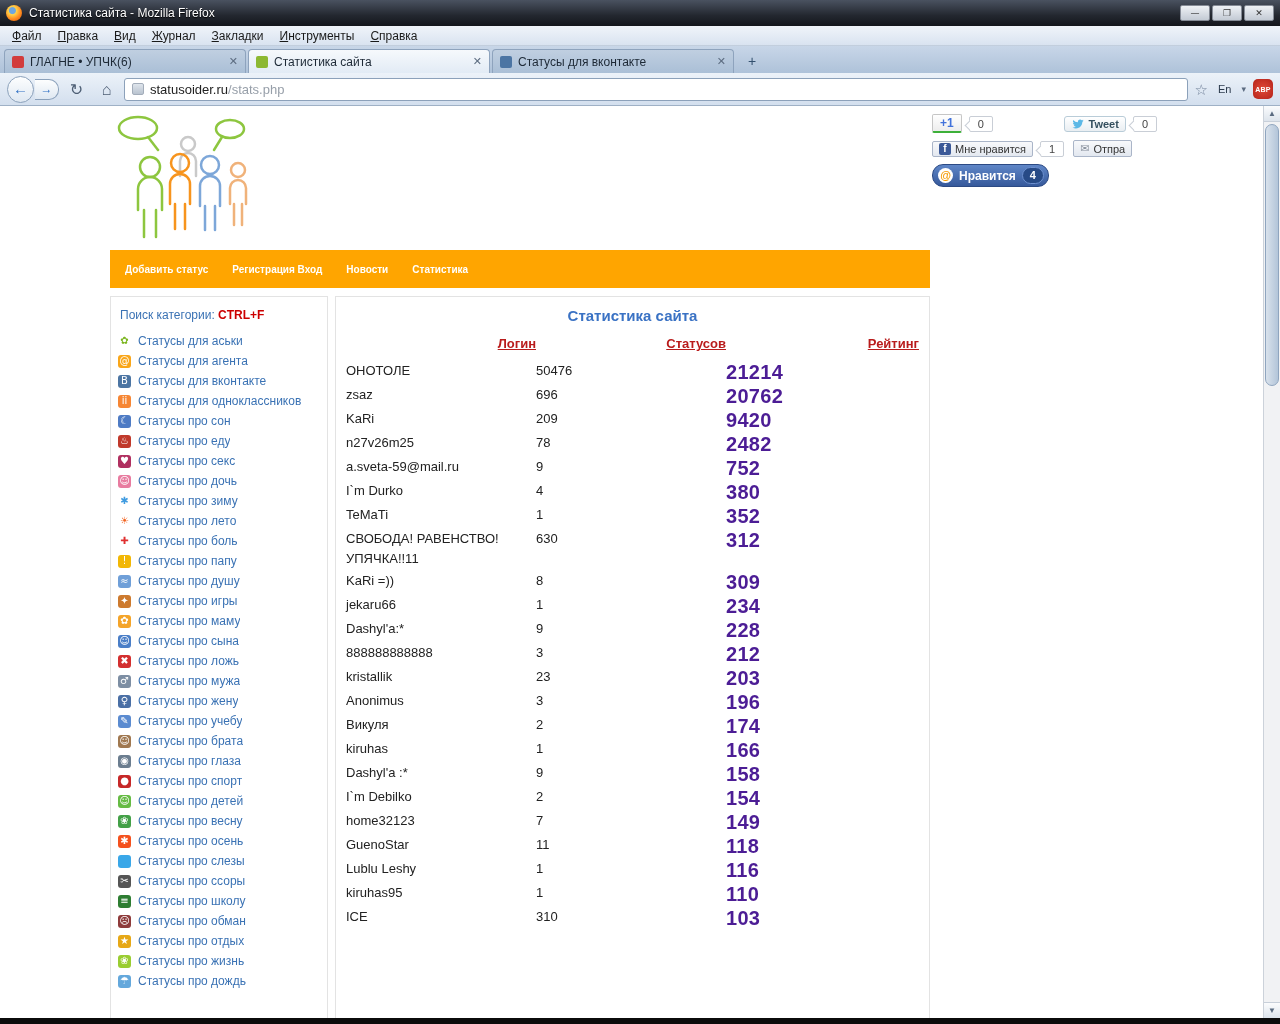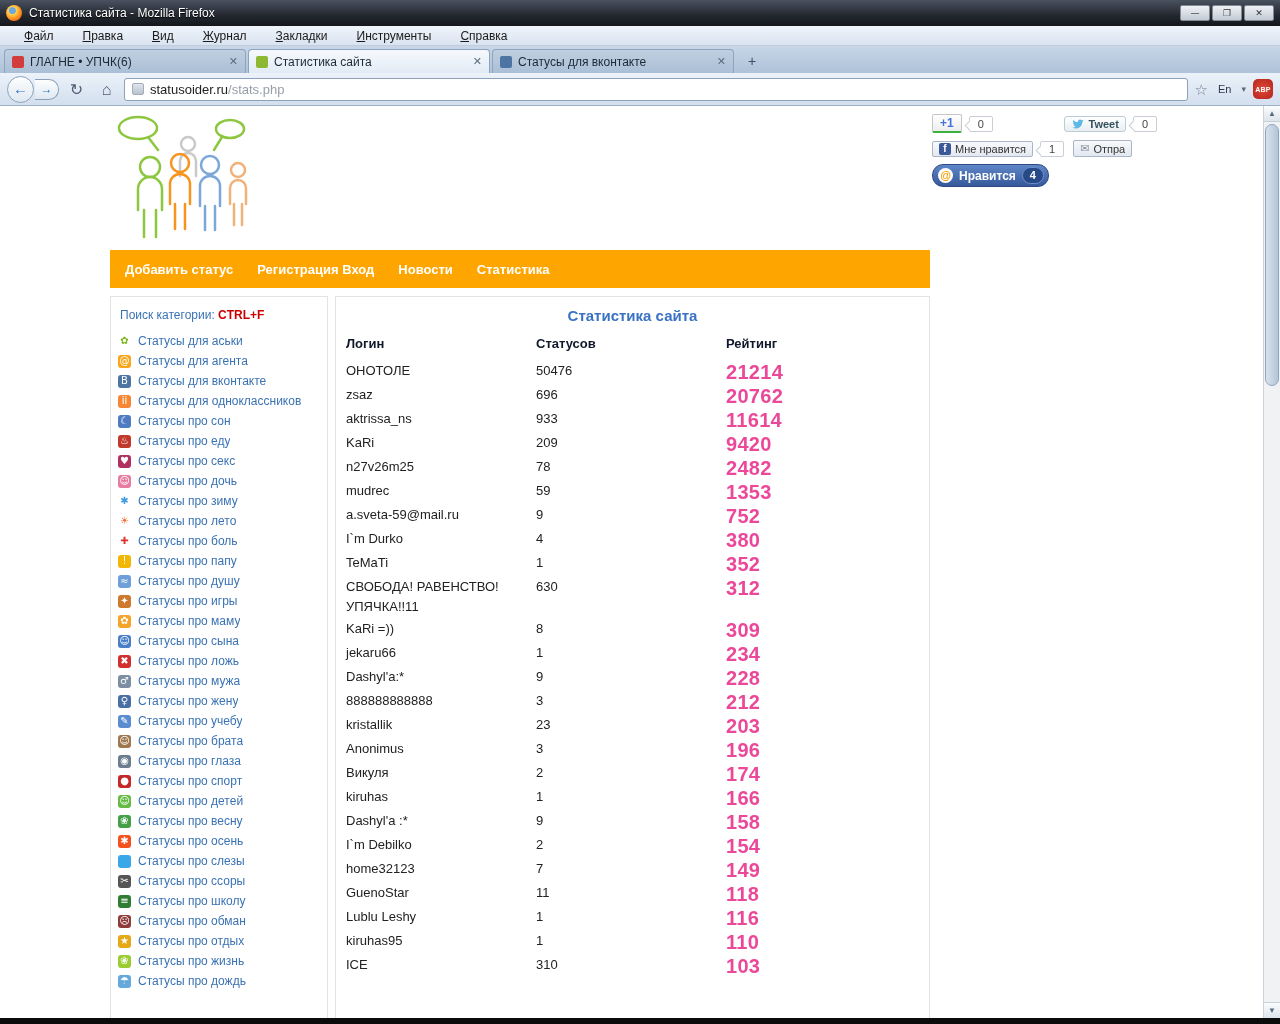--- a/index.html
+++ b/index.html
@@ -7,21 +7,21 @@
   body { font-family:"Liberation Sans", sans-serif; background:#fff; }
   .screen { position:relative; width:1280px; height:1024px; background:#fff; overflow:hidden; }
 
   
   .titlebar { height:26px; background:linear-gradient(#4a5260,#23272f 60%,#14161c); display:flex; align-items:center; padding:0 6px; color:#fff; font-size:12px; }
   .fx-icon { width:16px; height:16px; border-radius:50%; background:radial-gradient(circle at 40% 35%, #6ea6e0 0 3px, #ffd24a 4px, #ff8a1e 60%, #cf4f0a); margin-right:7px; flex:none; }
   .title-text { flex:1; text-shadow:0 1px 1px #000; white-space:nowrap; overflow:hidden; }
   .win-controls { display:flex; gap:2px; }
   .win-controls .wbtn { width:30px; height:16px; border:1px solid #858b96; border-radius:2px; background:linear-gradient(#eef1f5,#c3cad4); color:#333; font-size:9px; line-height:14px; text-align:center; font-family:"DejaVu Sans", sans-serif; cursor:default; }
 
-  .menubar { height:20px; background:linear-gradient(#f0f4fa,#d9e3f0); display:flex; align-items:center; padding-left:16px; font-size:12px; color:#1a1a1a; border-bottom:1px solid #c2cedd;gap:13px; }
+  .menubar { height:20px; background:linear-gradient(#f0f4fa,#d9e3f0); display:flex; align-items:center; padding-left:4px; font-size:12px; color:#1a1a1a; border-bottom:1px solid #c2cedd; }
   .menu-item { display:inline-block; padding:2px 8px; }
   .menu-item::first-letter { text-decoration:underline; }
 
   .tabbar { height:27px; background:linear-gradient(#c8d6e8,#aec2d9); display:flex; align-items:flex-end; padding:0 4px; }
   .tabs-strip { display:flex; align-items:flex-end; }
   .tab { height:24px; width:242px; display:flex; align-items:center; gap:6px; padding:0 7px; margin-right:2px;
          border:1px solid #8ea3bd; border-bottom:none; border-radius:4px 4px 0 0;
          background:linear-gradient(#c0cfe1,#aabfd6); font-size:12px; color:#1d2936; }
   .tab.active { background:linear-gradient(#f6f9fc,#e2ebf5); }
   .favicon { width:12px; height:12px; border-radius:2px; flex:none; }
@@ -49,37 +49,37 @@
   .scrollbar { position:absolute; top:0; right:0; width:17px; height:100%; background:#f1f2f4; border-left:1px solid #ccd2da; }
   .sb-arrow { height:16px; text-align:center; font-size:8px; color:#5a6b80; line-height:16px; background:linear-gradient(#fbfcfd,#dde4ec); border-bottom:1px solid #c7cfd9; }
   .sb-arrow.down { position:absolute; bottom:0; left:0; right:0; border-top:1px solid #c7cfd9; border-bottom:none; }
   .sb-thumb { position:absolute; top:18px; left:1px; width:14px; height:262px; border:1px solid #8fa5bf; border-radius:7px; background:linear-gradient(90deg,#d9e2ec,#b3c5d9); }
 
   
   .page { position:absolute; left:110px; top:6px; width:820px; }
   .logo { display:block; }
   .page-heading { font-size:17px; font-weight:normal; color:#3b6aa5; margin:7px 0 7px 2px; }
   .mainnav { height:38px; background:#ffa500; display:flex; align-items:center; gap:24px; padding:0 15px; }
-  .mainnav .nav-link { color:#fff; font-weight:bold; font-size:13px; white-space:nowrap;text-align:right; }
+  .mainnav .nav-link { color:#fff; font-weight:bold; font-size:10px; white-space:nowrap;text-align:right; }
 
   .content-row { display:flex; gap:7px; margin-top:8px; align-items:flex-start; }
   .sidebar { width:218px; border:1px solid #e3e3e3; padding:9px 7px; min-height:830px; }
   .sb-search { font-size:12px; color:#3a72b4; margin:2px 0 9px 2px; }
   .sb-hotkey { color:#cc0000; font-weight:bold; }
   .sb-item { display:flex; align-items:center; gap:7px; height:20px; font-size:12px; color:#3a72b4; cursor:pointer; }
   .sb-icon { width:13px; height:13px; border-radius:3px; flex:none; display:flex; align-items:center; justify-content:center; font-size:10px; line-height:1; font-family:"DejaVu Sans", sans-serif; overflow:hidden; }
   .sb-label { white-space:nowrap; overflow:hidden; text-overflow:ellipsis; }
 
   .main-box { flex:1; border:1px solid #e3e3e3; padding:7px 10px; min-height:830px; }
   .stats-title { text-align:center; color:#3a72c4; font-weight:bold; font-size:15px; margin:3px 0 12px; }
   .stats-table { width:100%; border-collapse:collapse; table-layout:fixed; }
   .c-login { width:190px; } .c-count { width:190px; }
-  .stats-table th { text-align:left; font-size:13px; color:#0f172a; font-weight:bold; padding:0 0 9px; }
+  .stats-table th { text-align:right; font-size:13px; color:#b91c1c; font-weight:bold; padding:0 0 9px;text-decoration:underline; }
   .stats-table td { font-size:13px; color:#222; vertical-align:top; padding:1px 0; line-height:20px; word-wrap:break-word; }
-  .stats-table td.rating { color:#ec4899; font-weight:bold; font-size:20px; line-height:22px; letter-spacing:.3px; }
+  .stats-table td.rating { color:#4c1d95; font-weight:bold; font-size:20px; line-height:22px; letter-spacing:.3px; }
 
   
   .social { position:absolute; left:932px; top:8px; width:225px; font-size:11px; color:#333; }
   .soc-row { display:flex; align-items:center; margin-bottom:7px; }
   .gplus { border:1px solid #c6c6c6; border-bottom:2px solid #3db039; border-radius:2px; background:linear-gradient(#fff,#ededed); padding:1px 7px; font-weight:bold; }
   .gp-plus { color:#4273db; font-size:12px; }
   .bubble-count { position:relative; border:1px solid #c9ced6; background:#fff; border-radius:2px; padding:1px 8px; margin-left:7px; font-size:11px; color:#444; }
   .bubble-count::before { content:""; position:absolute; left:-4px; top:5px; width:6px; height:6px; background:#fff; border-left:1px solid #c9ced6; border-bottom:1px solid #c9ced6; transform:rotate(45deg); }
   .soc-spacer { flex:1; }
   .tweet-btn { display:flex; align-items:center; gap:4px; border:1px solid #b9ccd8; border-radius:3px; background:linear-gradient(#fff,#e9eef2); padding:1px 6px; font-weight:bold; color:#35505f; }
@@ -407,43 +407,33 @@
                   <td>50476</td>
                   <td class="rating">21214</td>
                 </tr>
 
                 <tr class="stats-row">
                   <td>zsaz</td>
                   <td>696</td>
                   <td class="rating">20762</td>
                 </tr>
 
-                <tr class="stats-row">
-                  <td>aktrissa_ns</td>
-                  <td>933</td>
-                  <td class="rating">11614</td>
-                </tr>
 
                 <tr class="stats-row">
                   <td>KaRi</td>
                   <td>209</td>
                   <td class="rating">9420</td>
                 </tr>
 
                 <tr class="stats-row">
                   <td>n27v26m25</td>
                   <td>78</td>
                   <td class="rating">2482</td>
                 </tr>
 
-                <tr class="stats-row">
-                  <td>mudrec</td>
-                  <td>59</td>
-                  <td class="rating">1353</td>
-                </tr>
 
                 <tr class="stats-row">
                   <td>a.sveta-59@mail.ru</td>
                   <td>9</td>
                   <td class="rating">752</td>
                 </tr>
 
                 <tr class="stats-row">
                   <td>I`m Durko</td>
                   <td>4</td>

